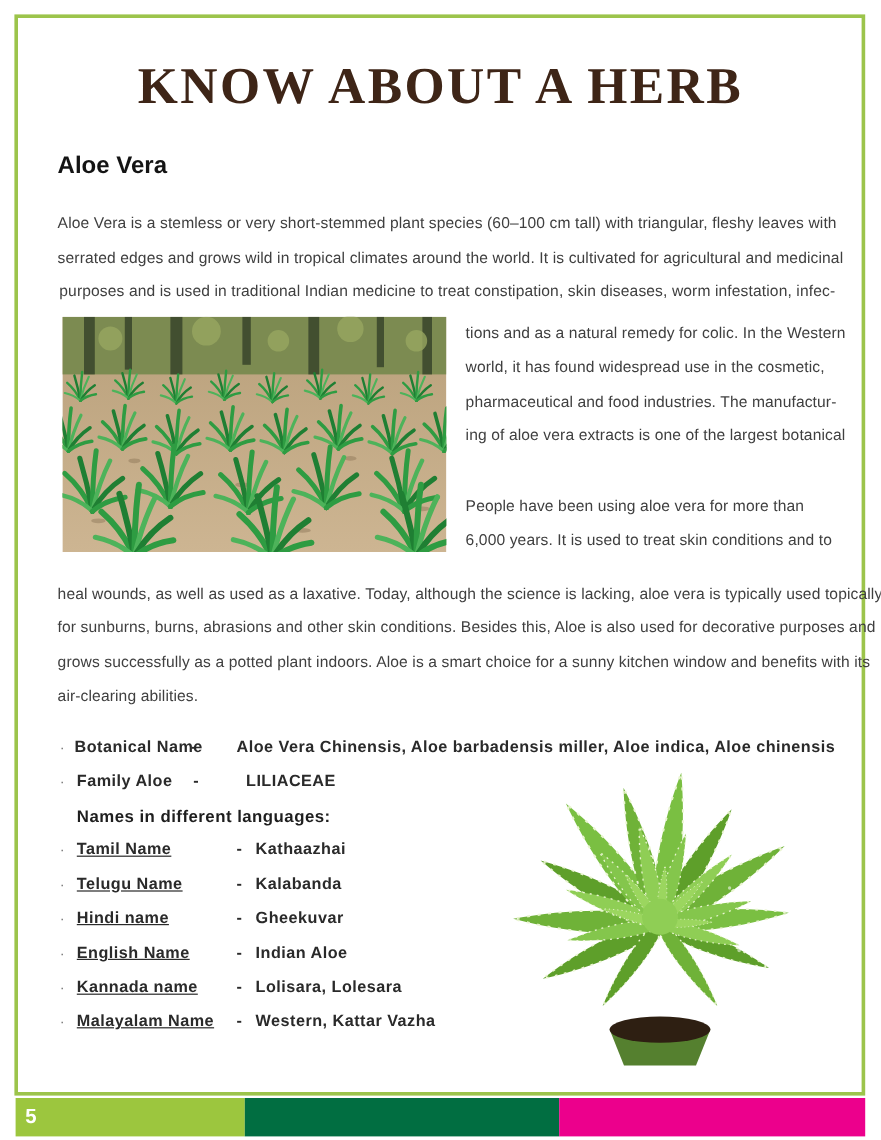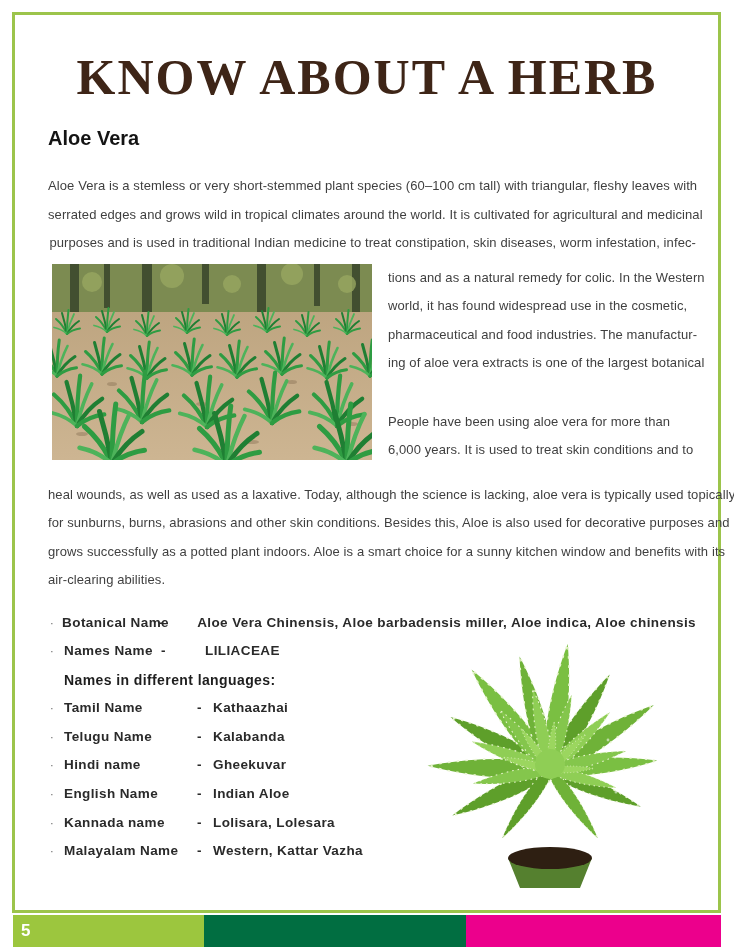--- a/index.html
+++ b/index.html
@@ -6,21 +6,21 @@
   body{
     width:734px;height:950px;position:relative;overflow:hidden;
     background:#ffffff;font-family:"Liberation Sans", sans-serif;
   }
   .border-frame{
     position:absolute;left:12px;top:12px;width:709px;height:901px;
     border:3px solid #9CC44B;box-sizing:border-box;background:#fff;
   }
   .title{
     position:absolute;top:48px;left:0;right:0;text-align:center;
-    font-family:"Liberation Serif", serif;font-weight:bold;font-size:50px;
+    font-family:"Liberation Serif", serif;font-weight:bold;font-size:43px;
     letter-spacing:2px;color:#3E2517;white-space:nowrap;z-index:2;
   }
   .content{position:absolute;left:48px;top:127px;width:648px;z-index:2;}
   .heading{font-size:20px;font-weight:bold;color:#141414;margin:0;}
   .tline{
     font-size:13px;color:#3F3F3F;line-height:28.5px;height:28.5px;
     white-space:nowrap;letter-spacing:0.1px;
   }
   .intro{margin-top:22px;text-align:right;}
   .media-row{display:flex;margin-top:6px;}
@@ -28,21 +28,21 @@
   .field-fig svg{display:block;width:100%;height:100%;}
   .wrap-col{margin-left:16px;}
   .para-gap{height:30px;}
   .cont{margin-top:16px;}
   .details{margin-top:14px;color:#2A2A2A;}
   .d-row{display:flex;align-items:baseline;line-height:28.6px;height:28.6px;white-space:nowrap;
          font-size:13.5px;font-weight:bold;letter-spacing:0.4px;}
   .bullet{width:14px;margin-left:2px;color:#666;font-size:11px;font-weight:normal;}
   .d-label{width:97px;}
   .d-sep{width:44px;}
-  .lang .d-label{width:133px;}
+  .lang .d-label{width:133px;text-decoration:underline;}
   .lang .d-sep{width:16px;}
   .subheading{margin-left:16px;font-size:14px;font-weight:bold;letter-spacing:0.4px;
               line-height:28.6px;height:28.6px;color:#1E1E1E;}
   .plant-fig{position:absolute;left:398px;top:644px;width:312px;height:250px;z-index:1;}
   .plant-fig svg{display:block;width:100%;height:100%;}
   .footer-bar{position:absolute;left:13px;top:915px;width:708px;height:32px;display:flex;z-index:3;}
   .seg1{width:191px;background:#9CC63E;}
   .seg2{width:262px;background:#016E41;}
   .seg3{width:255px;background:#EC008C;}
   .page-number{color:#fff;font-weight:bold;font-size:17px;padding:6px 0 0 8px;}
@@ -209,21 +209,21 @@
 
   <div class="details">
     <div class="d-row">
       <span class="bullet">·</span>
       <span class="d-label">Botanical Name</span>
       <span class="d-sep">-</span>
       <span class="d-value">Aloe Vera Chinensis, Aloe barbadensis miller, Aloe indica, Aloe chinensis</span>
     </div>
     <div class="d-row">
       <span class="bullet">·</span>
-      <span class="d-label">Names Name</span>
+      <span class="d-label">Family Aloe</span>
       <span class="d-sep">-</span>
       <span class="d-value">LILIACEAE</span>
     </div>
     <div class="subheading">Names in different languages:</div>
 
     <div class="d-row lang">
       <span class="bullet">·</span>
       <span class="d-label">Tamil Name</span>
       <span class="d-sep">-</span>
       <span class="d-value">Kathaazhai</span>

